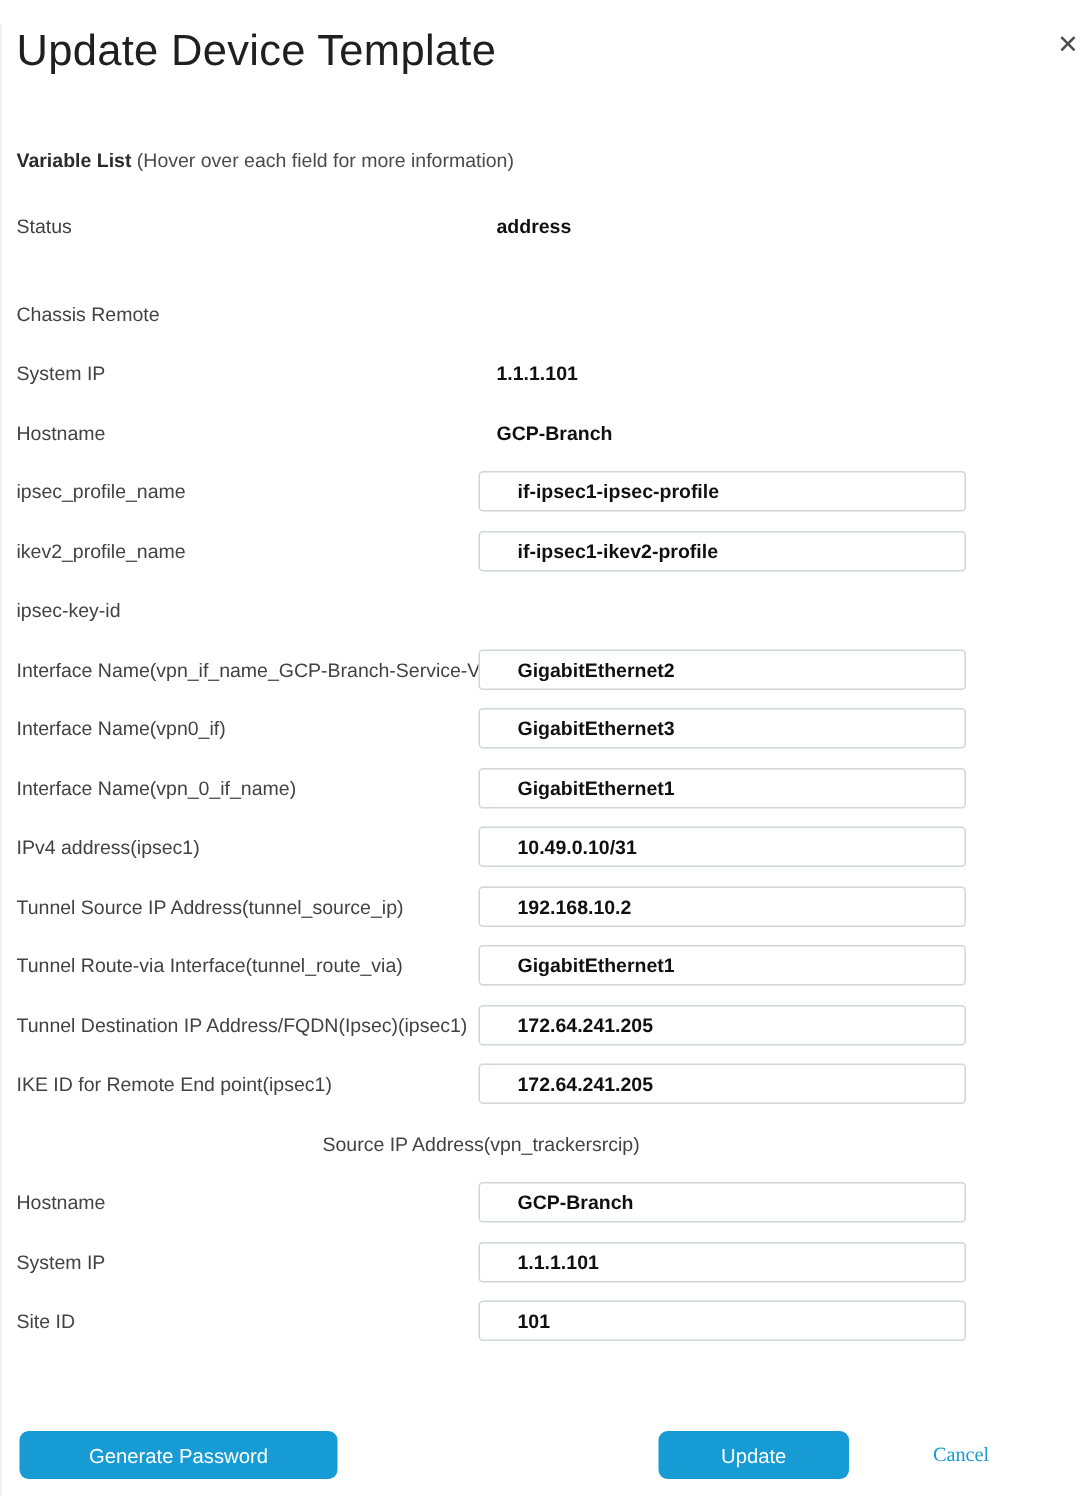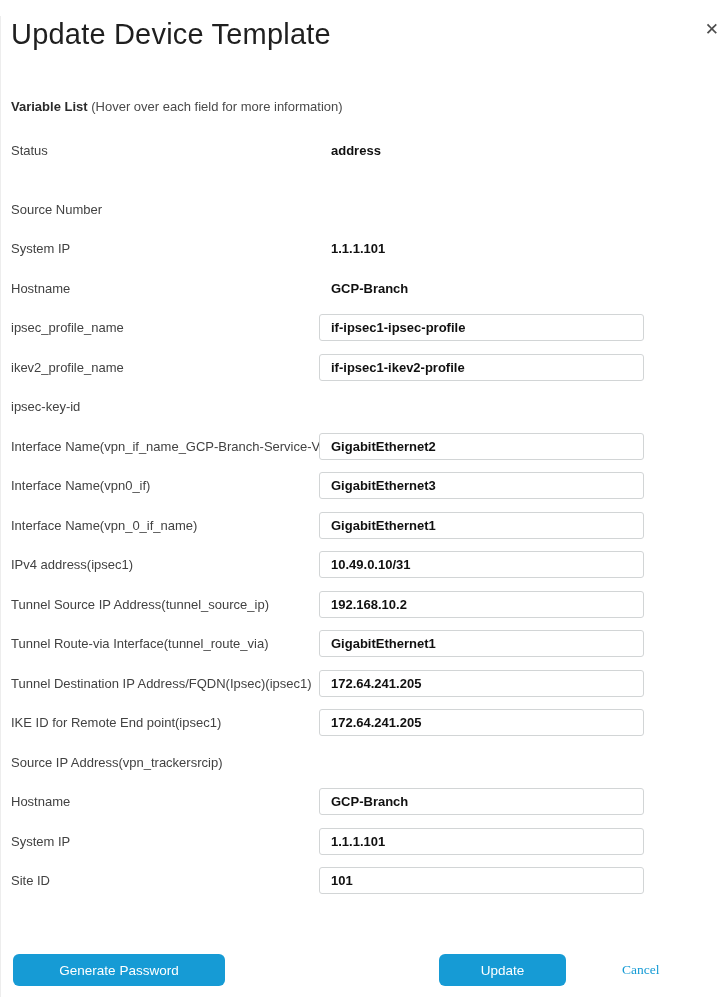--- a/index.html
+++ b/index.html
@@ -29,41 +29,41 @@
 
   .section-header {
     margin:47px 0 0 10px;
     font-size:13px; color:#3d3d3d;
   }
   .section-header .sec-title { font-weight:700; color:#2b2b2b; }
   .section-header .sec-hint  { font-weight:400; color:#4a4a4a; }
 
   .rows { margin-top:17px; }
 
-  .row { height:39.5px; display:flex; align-items:center; }
+  .row { height:39.5px; display:flex; align-items:center;justify-content:center; }
   .row.extra-gap { margin-bottom:19px; }
 
   .field-label {
     padding-left:10px;
     width:318px; flex:0 0 318px;
     font-size:13px; color:#424242;
     white-space:nowrap; overflow:hidden;
   }
 
   .field-valuecell { flex:1; display:flex; align-items:center; }
 
   .field-static {
     padding-left:12px;
     font-size:13px; font-weight:600; color:#101010;
   }
 
   .field-input {
     width:325px; height:27px;
     border:1px solid #d2d5d6; border-radius:3px;
-    padding:0 11px;
+    padding:0 25px;
     font-family:"Liberation Sans","DejaVu Sans",sans-serif;
     font-size:13px; font-weight:600; color:#101010;
     outline:none; background:#fff;
   }
 
   .footer {
     position:absolute; left:0; top:938px;
     width:727px; height:34px;
   }
   .btn {
@@ -97,21 +97,21 @@
 
   <div class="rows" id="rows-container">
     <div class="row extra-gap">
       <div class="field-label">Status</div>
       <div class="field-valuecell">
           <span class="field-static">address</span>
         </div>
     </div>
 
     <div class="row">
-      <div class="field-label">Source Number</div>
+      <div class="field-label">Chassis Remote</div>
       <div class="field-valuecell"></div>
     </div>
 
     <div class="row">
       <div class="field-label">System IP</div>
       <div class="field-valuecell">
           <span class="field-static">1.1.1.101</span>
         </div>
     </div>
 

